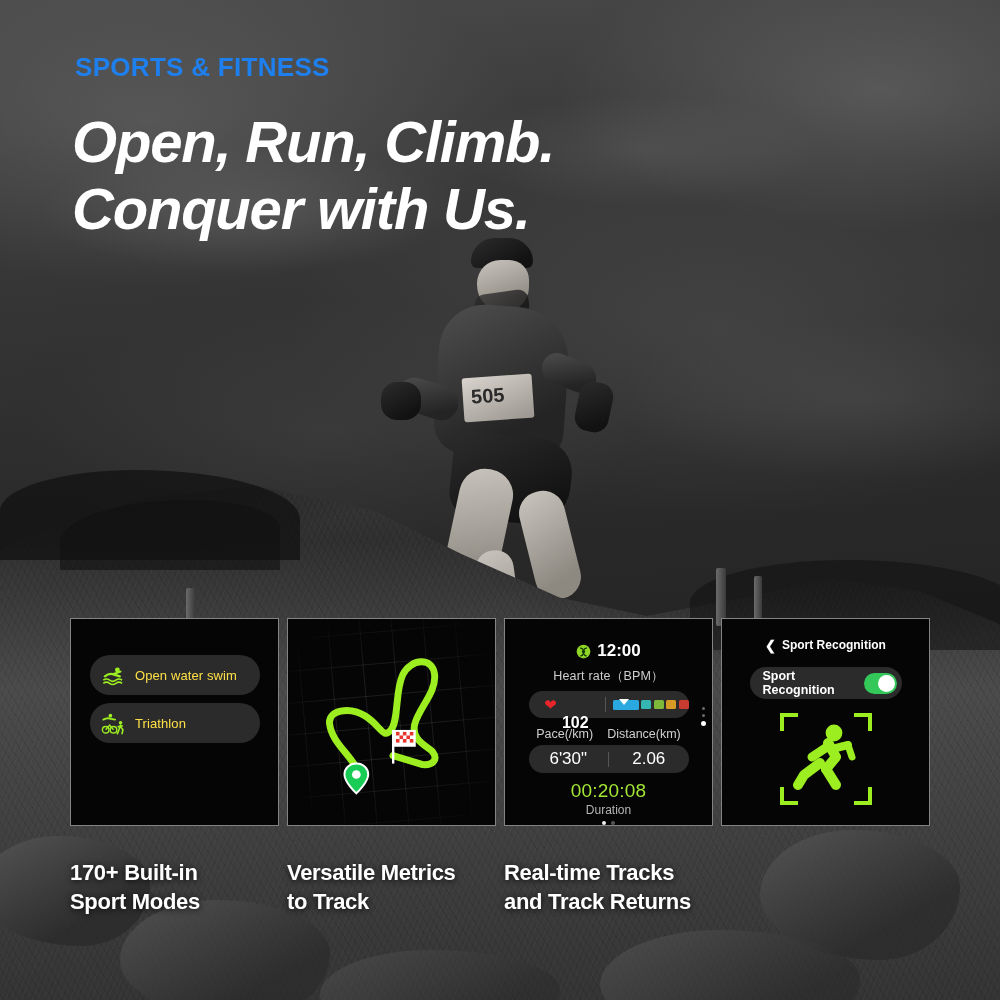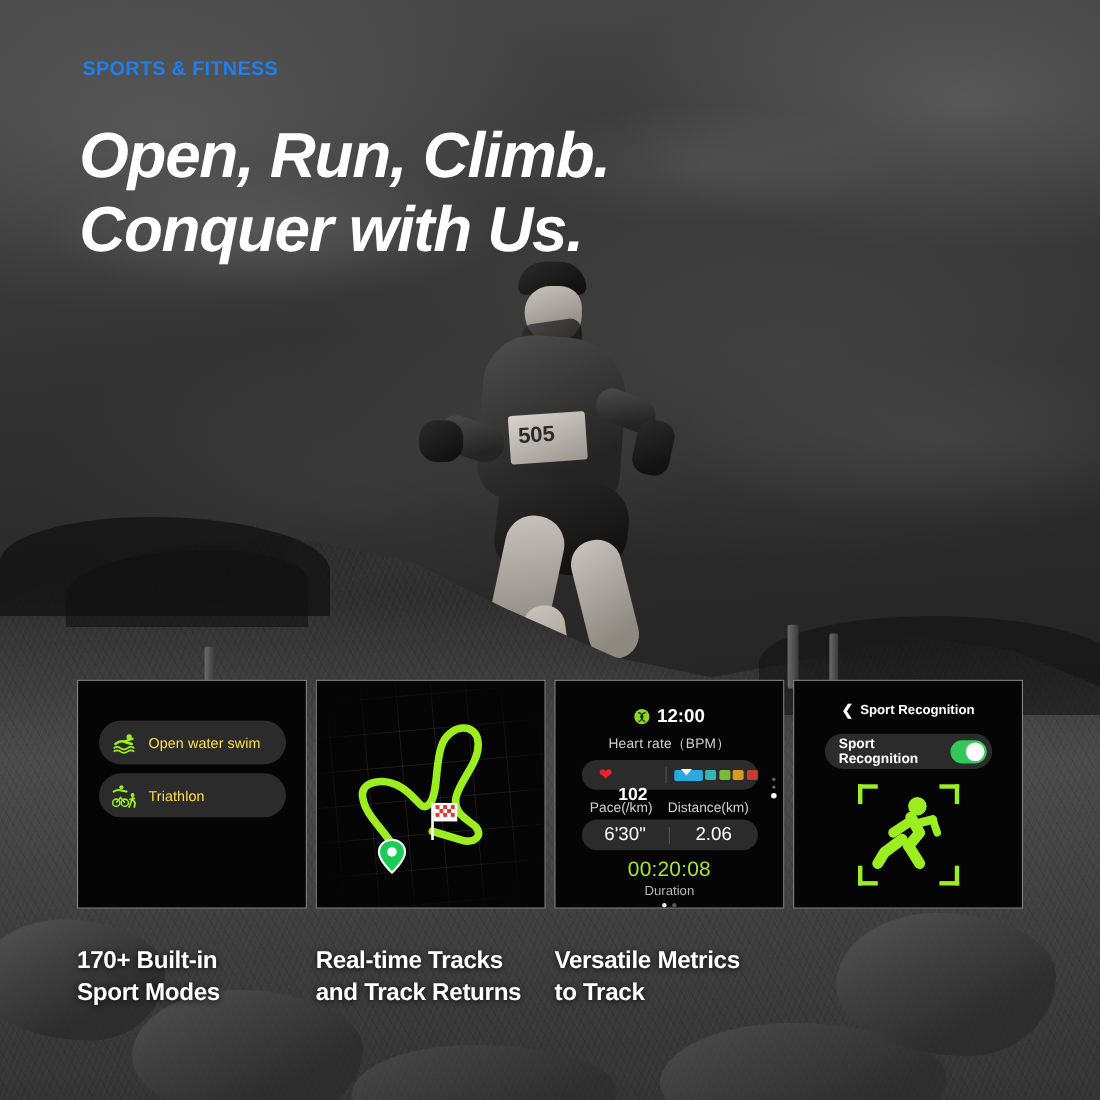--- a/index.html
+++ b/index.html
@@ -58,21 +58,21 @@
   
   #runner { position:absolute; left:355px; top:232px; width:300px; height:420px; }
   #runner div { position:absolute; }
   .rn { background:linear-gradient(150deg,#4f4f4f,#242424 75%); }
   .rn-dark { background:linear-gradient(150deg,#2c2c2c,#121212 80%); }
   .rn-skin { background:linear-gradient(160deg,#c9c4bd,#8d8880 80%); }
 
   
   .eyebrow {
     position:absolute; left:75px; top:52px;
-    font-size:18px; font-weight:bold; letter-spacing:.3px;
+    font-size:26px; font-weight:bold; letter-spacing:.3px;
     color:#1E7FEE;
     font-family:"Liberation Sans", sans-serif;
   }
   .headline {
     position:absolute; left:72px; top:108px; width:720px;
     font-size:58px; font-weight:bold; font-style:italic;
     color:#ffffff; line-height:1.16; letter-spacing:-1.2px;
   }
 
   
@@ -389,20 +389,20 @@
   </div>
 
 </div>
 
 <div id="captions">
   <div class="caption">
       <div>170+ Built-in</div>
       <div>Sport Modes</div>
     </div>
   <div class="caption">
+      <div>Versatile Metrics</div>
+      <div>to Track</div>
+    </div>
+  <div class="caption">
       <div>Real-time Tracks</div>
       <div>and Track Returns</div>
     </div>
-  <div class="caption">
-      <div>Versatile Metrics</div>
-      <div>to Track</div>
-    </div>
 </div>
 
 </body></html>

